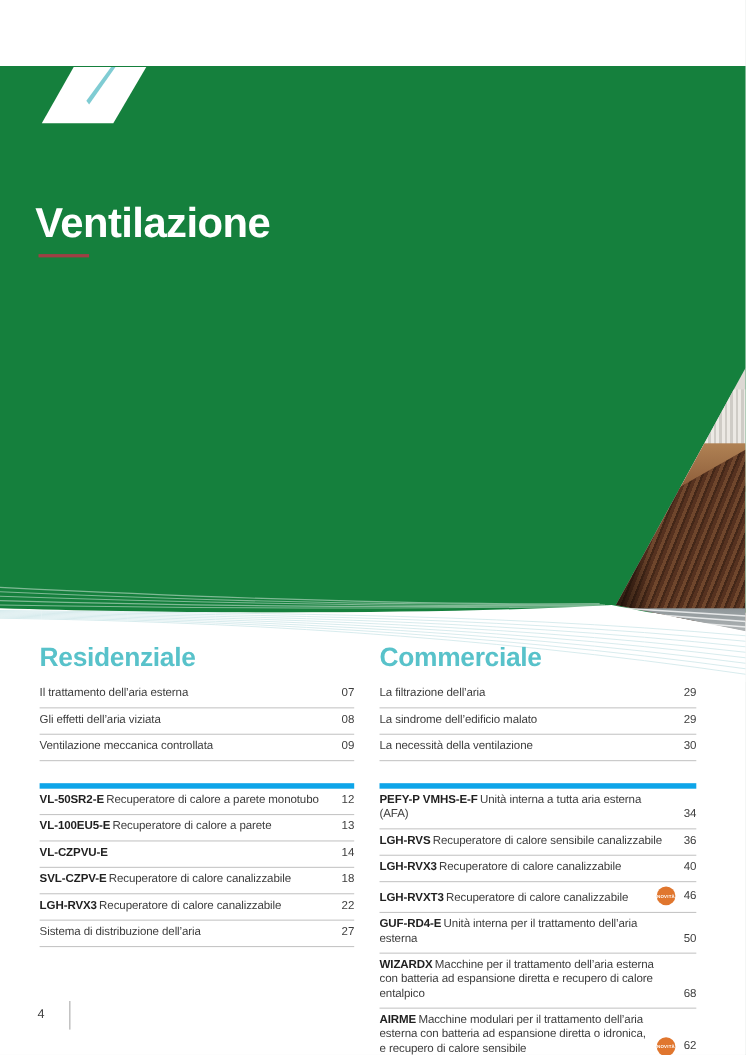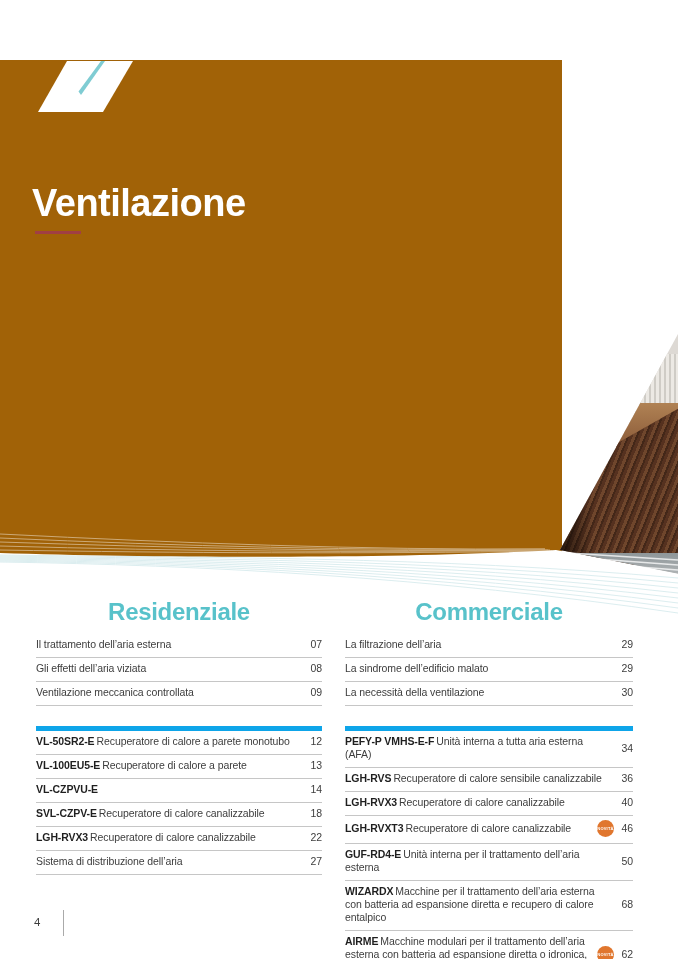--- a/index.html
+++ b/index.html
@@ -3,21 +3,21 @@
 <meta charset="utf-8">
 <style>
   html,body{margin:0;padding:0;background:#e9e9e9;}
   .page{
     position:relative;width:678px;height:959px;margin:0 auto;
     background:#ffffff;overflow:hidden;
     font-family:"Liberation Sans","DejaVu Sans",sans-serif;
     -webkit-font-smoothing:antialiased;
   }
   
-  .banner{position:absolute;left:0;top:60px;width:562px;height:497px;background:#a16207;}
+  .banner{position:absolute;left:0;top:60px;width:678px;height:497px;background:#15803d;}
   .slash-svg{position:absolute;left:0;top:0;}
   .title{
     position:absolute;left:32px;top:122px;
     font-size:38px;font-weight:bold;color:#ffffff;letter-spacing:-0.5px;
   }
   .title-underline{position:absolute;left:35px;top:171px;width:46px;height:3px;background:#a03f44;}
   
   .photo{
     position:absolute;left:556px;top:334px;width:122px;height:246px;
     clip-path:polygon(100% 0%, 100% 97.5%, 3.3% 87.8%);
@@ -43,25 +43,25 @@
   .photo .shadow{
     position:absolute;left:0;bottom:6%;width:30%;height:45%;
     background:linear-gradient(90deg,rgba(15,8,4,0.85) 0%,rgba(15,8,4,0) 100%);
   }
   
   .swoosh{position:absolute;left:0;top:500px;pointer-events:none;}
   
   .col{position:absolute;top:584px;}
   .col.left{left:36px;width:286px;}
   .col.right{left:345px;width:288px;}
-  .col h2{margin:14px 0 8px 0;font-size:24px;font-weight:bold;color:#58c2ca;letter-spacing:-0.3px;text-align:center;}
+  .col h2{margin:0 0 8px 0;font-size:24px;font-weight:bold;color:#58c2ca;letter-spacing:-0.3px;}
   .rows{border-bottom:0;}
   .rows.products{margin-top:20px;border-top:5px solid #0ea5e9;}
   .row{
-    display:flex;justify-content:space-between;align-items:center;
+    display:flex;justify-content:space-between;align-items:flex-end;
     border-bottom:1px solid #c6c6c6;
     padding:4px 0 6px 0;
     font-size:10.5px;line-height:13px;color:#3d3d3d;letter-spacing:-0.1px;
   }
   .row .label{flex:1;padding-right:8px;}
   .row .label b{color:#1f1f1f;margin-right:2px;}
   .row .label b.stacked{display:block;margin-right:0;}
   .pageset{display:flex;align-items:center;white-space:nowrap;}
   .pnum{min-width:15px;text-align:right;color:#3d3d3d;}
   .badge{

